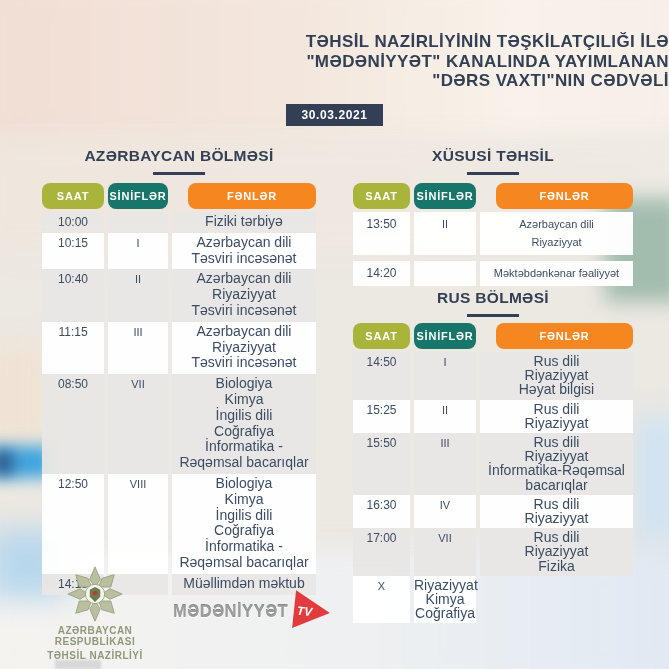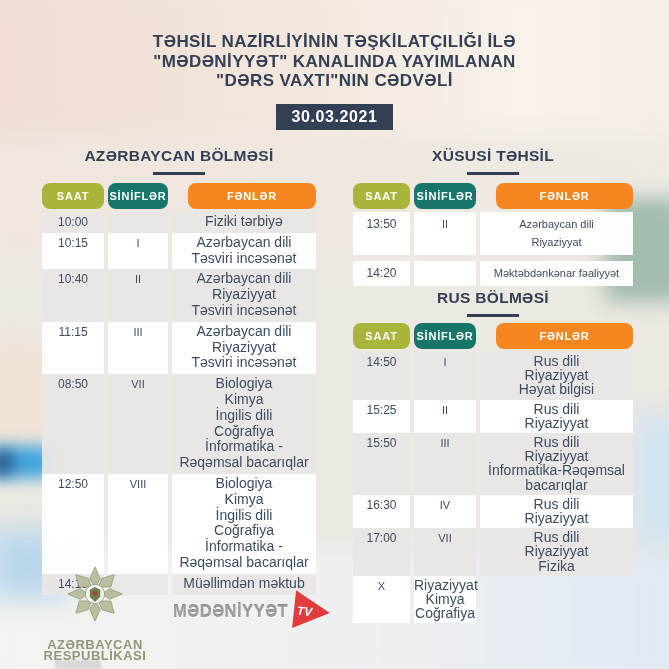--- a/index.html
+++ b/index.html
@@ -15,23 +15,23 @@
   .bg .b-leftbeige{left:-12px;top:345px;width:60px;height:105px;background:#f0e2d3;}
   .bg .b-bluestreak{left:-10px;top:446px;width:62px;height:32px;background:#3fa3dd;filter:blur(8px);}
   .bg .b-navydot{left:-8px;top:452px;width:20px;height:22px;background:#2a4f80;filter:blur(8px);}
   .bg .b-bottom{left:-20px;right:-20px;bottom:-20px;height:140px;background:linear-gradient(90deg,#f5f3f0 0%,#eef0f1 55%,#dfe9f3 100%);}
   .bg .b-bottomleftblue{left:-12px;bottom:70px;width:80px;height:70px;background:#b9d7ec;}
   .bg .b-rightblue{right:-12px;top:415px;width:46px;height:130px;background:#cfe3f2;}
   .bg .b-graybar{left:55px;bottom:0;width:46px;height:9px;background:#d8d8d8;filter:blur(1px);}
 
   
   .hdr{position:absolute;top:32px;left:0;width:100%;text-align:center;}
-  .title-line{font-size:17px;line-height:19.5px;font-weight:800;color:var(--navy);letter-spacing:.4px;}
+  .title-line{font-size:17px;line-height:19.5px;font-weight:800;color:var(--navy);letter-spacing:.4px;text-align:right;}
   .date-badge{display:inline-block;margin-top:13px;background:var(--navy);color:#fff;
-    font-size:16px;font-weight:800;letter-spacing:.6px;padding:4px 15px;}
+    font-size:12px;font-weight:800;letter-spacing:.6px;padding:4px 15px;}
 
   
   .col{position:absolute;top:146px;}
   .col-left{left:42px;width:274px;}
   .col-right{left:353px;width:280px;}
   .sec-title{font-size:15.5px;line-height:19px;font-weight:800;text-align:center;color:var(--navy);letter-spacing:.3px;}
   .sec-underline{width:52px;height:3px;background:var(--navy);margin:7px auto 0;}
 
   
   .sched{margin-top:8px;display:grid;column-gap:4px;}
@@ -54,21 +54,21 @@
   .s-xususi .subj{font-size:11px;line-height:18px;}
   .s-xususi .tcell{padding-top:5px;}
   .s-xususi .gcell{padding-top:6px;}
   .gap-below{margin-bottom:6px;}
   .rus-wrap{margin-top:2px;}
   .s-rus{margin-top:6px;}
 
   
   .ministry{position:absolute;left:20px;top:566px;width:150px;text-align:center;}
   .ministry svg{display:block;margin:0 auto;}
-  .ministry-text{margin-top:18px;font-size:13px;line-height:10.5px;font-weight:700;
+  .ministry-text{margin-top:4px;font-size:10px;line-height:10.5px;font-weight:700;
     color:var(--ministry_olive);letter-spacing:.5px;}
   .tvlogo{position:absolute;left:173px;top:590px;display:flex;align-items:center;}
   .tvlogo .name{font-size:16.5px;font-weight:800;color:#9c9c9c;letter-spacing:.5px;
     text-shadow:0 1px 0 #ffffff,0 -1px 0 #8a8a8a;}
   .tvlogo svg{margin-left:4px;transform:rotate(6deg);}
 </style>
 </head>
 <body>
 
 <div class="page">

